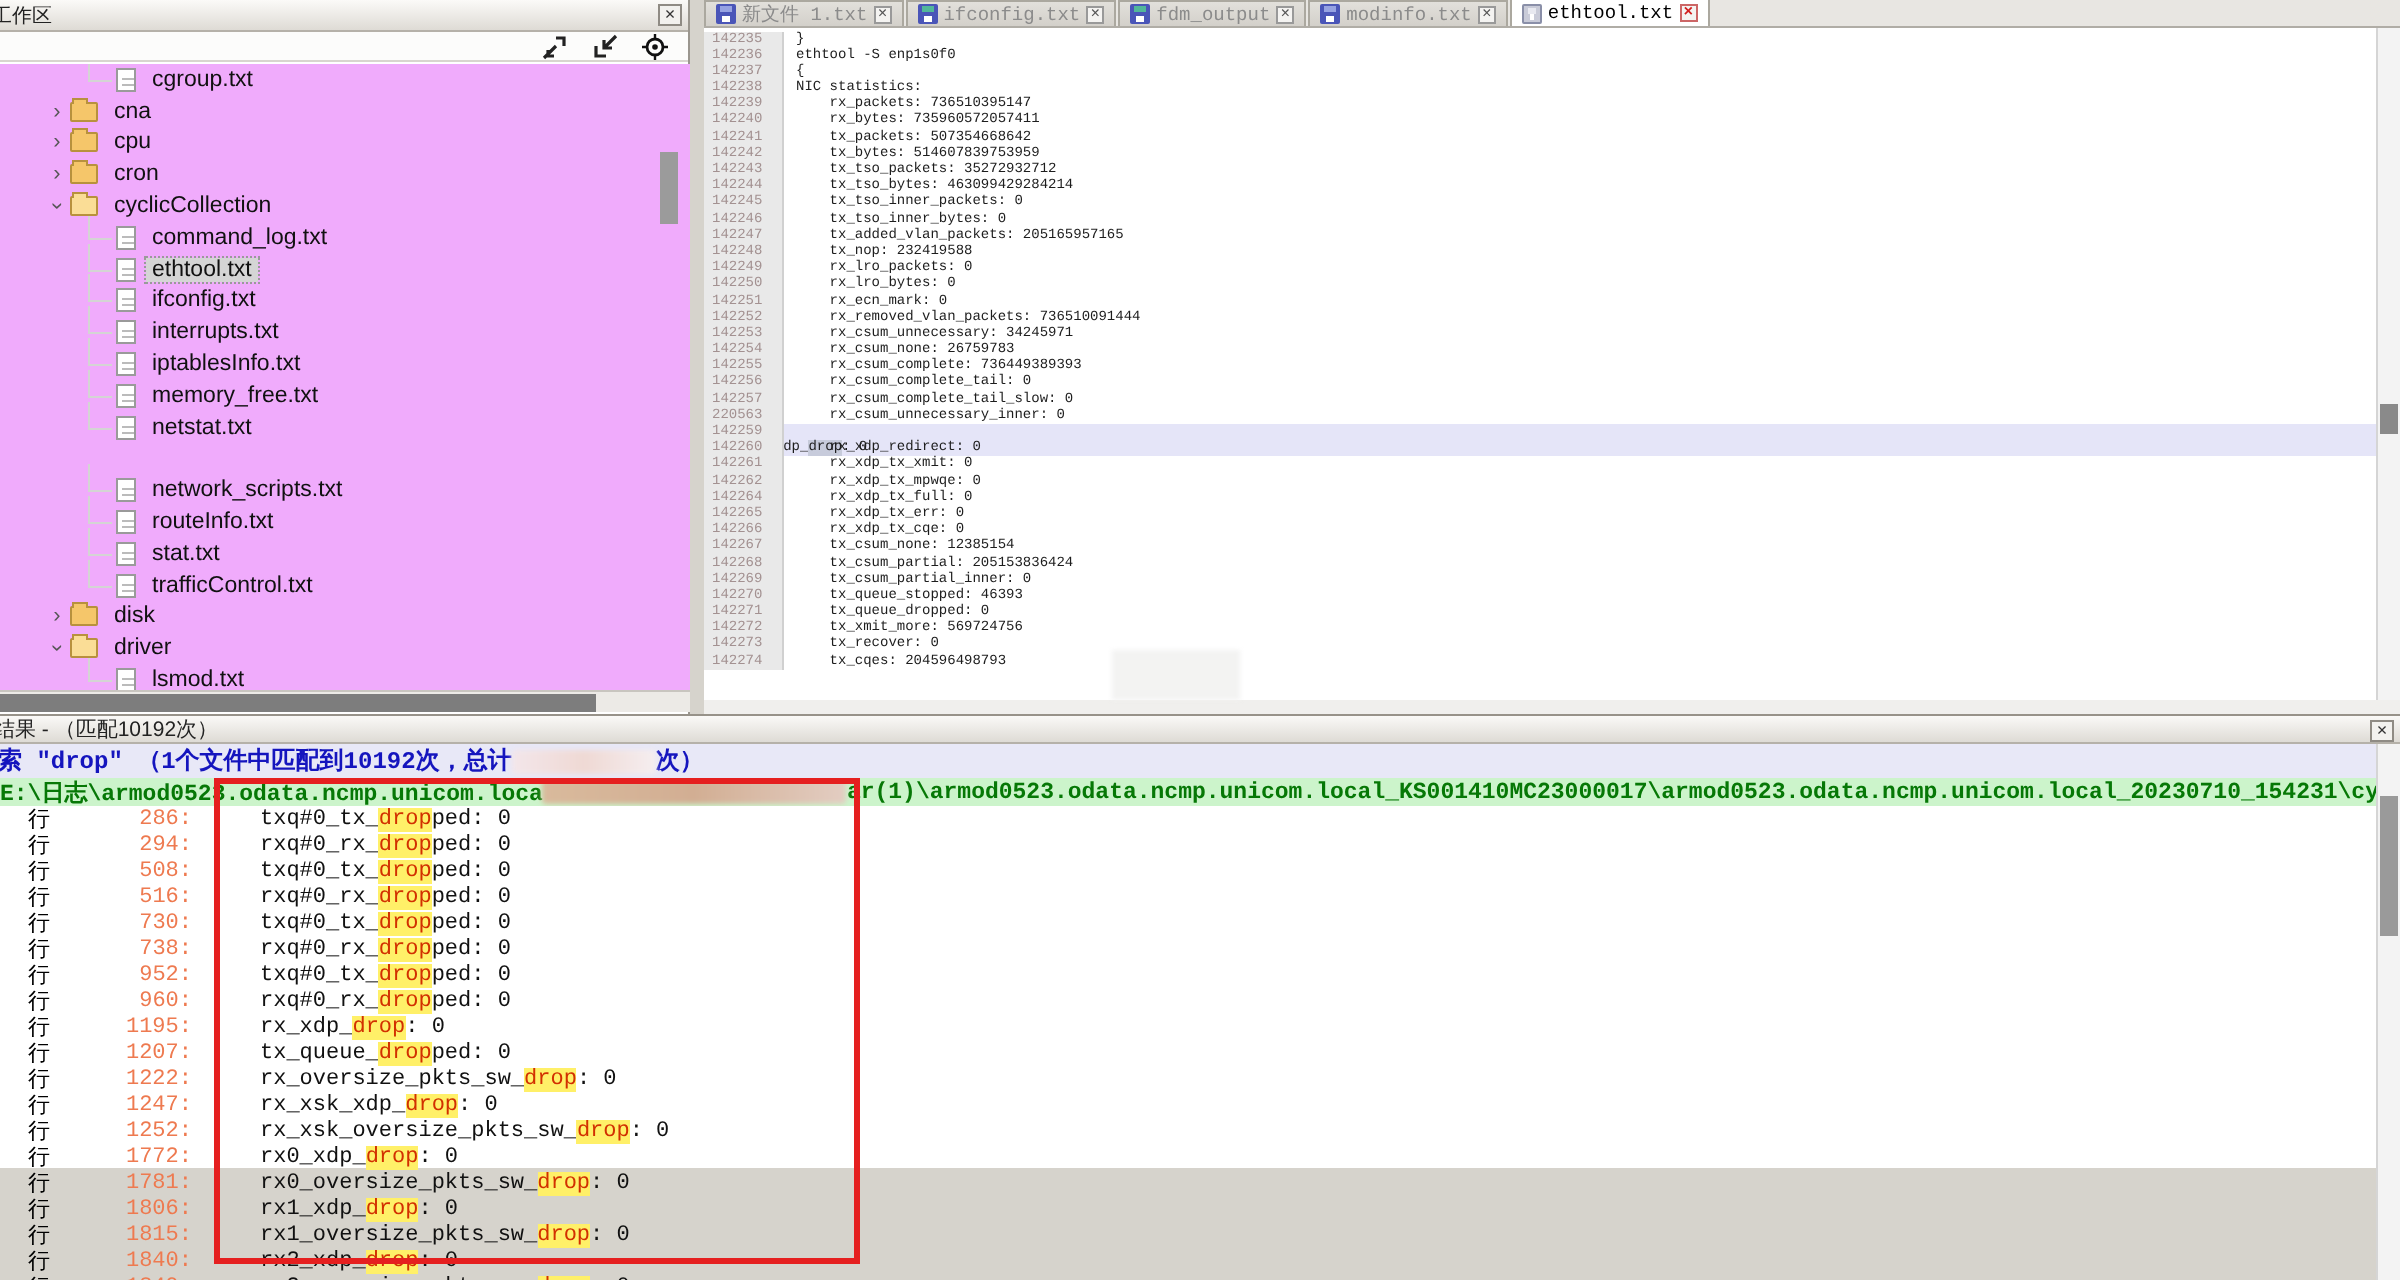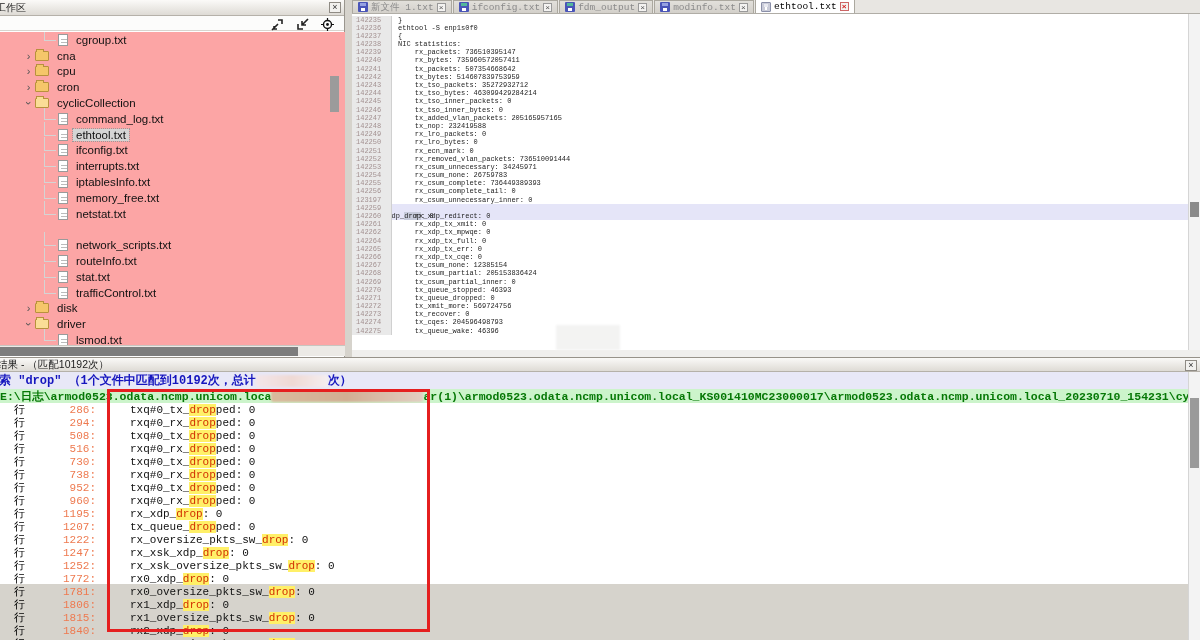--- a/index.html
+++ b/index.html
@@ -16,21 +16,21 @@
                     font-size:10px; color:#222; position:relative; overflow:hidden; }
   .panel-titlebar .ttl { margin-left:-34px; white-space:nowrap; }
   .close-box { width:12px; height:11px; border:1px solid #8f8b84; background:#F2F1EE;
                font-size:9px; line-height:9px; text-align:center; color:#333;
                position:absolute; right:3px; top:2px; cursor:pointer; }
   .ws-toolbar { height:15px; background:#FCFCFB; border-bottom:1px solid #D8D5CF;
                 display:flex; justify-content:flex-end; align-items:center; gap:12px;
                 padding-right:10px; }
   .tool-ico { width:13px; height:13px; display:inline-block; }
   #tree { position:absolute; left:0; top:32px; width:345px; height:313px;
-          overflow:hidden; background:#fca5a5; }
+          overflow:hidden; background:#f0abfc; }
   .tree-item { height:15.8px; display:flex; align-items:center; font-size:11.5px;
                color:#111; white-space:nowrap; }
   .tree-item .twisty { width:13px; text-align:center; color:#555; font-size:11px;
                        display:inline-block; }
   .tree-item.open .twisty { transform:rotate(90deg); }
   .stub { width:12px; height:14px; border-left:1px solid #D4D4D4;
           border-bottom:1px solid #D4D4D4; margin:-12px 2px 0 0; }
   .ico-folder { width:14px; height:10px; background:#F5C66A; border:1px solid #B8913D;
                 border-radius:1px; position:relative; margin-right:5px; flex:none; }
   .ico-folder::before { content:""; position:absolute; left:0; top:-3px; width:6px;
@@ -386,21 +386,25 @@
   </div>
         <div class="eline">
     <span class="lnum">142255</span>
     <span class="ltext">    rx_csum_complete: 736449389393</span>
   </div>
         <div class="eline">
     <span class="lnum">142256</span>
     <span class="ltext">    rx_csum_complete_tail: 0</span>
   </div>
         <div class="eline">
-    <span class="lnum">123197</span>
+    <span class="lnum">142257</span>
+    <span class="ltext">    rx_csum_complete_tail_slow: 0</span>
+  </div>
+        <div class="eline">
+    <span class="lnum">220563</span>
     <span class="ltext">    rx_csum_unnecessary_inner: 0</span>
   </div>
         <div class="eline current">
     <span class="lnum">142259</span>
     <span class="ltext"><span>    rx_xdp_</span><span class="word-sel">drop</span><span>: 0</span></span>
   </div>
         <div class="eline">
     <span class="lnum">142260</span>
     <span class="ltext">    rx_xdp_redirect: 0</span>
   </div>
@@ -448,24 +452,20 @@
     <span class="lnum">142272</span>
     <span class="ltext">    tx_xmit_more: 569724756</span>
   </div>
         <div class="eline">
     <span class="lnum">142273</span>
     <span class="ltext">    tx_recover: 0</span>
   </div>
         <div class="eline">
     <span class="lnum">142274</span>
     <span class="ltext">    tx_cqes: 204596498793</span>
-  </div>
-        <div class="eline">
-    <span class="lnum">142275</span>
-    <span class="ltext">    tx_queue_wake: 46396</span>
   </div>
       </div>
     <div class="ed-vscroll abs" style="left:836px; top:14px;">
       <div class="ed-vthumb abs"></div>
     </div>
   </div>
   <div class="ed-hscroll abs"></div>
 
   <div id="results" class="abs">
     <div id="res-title">

